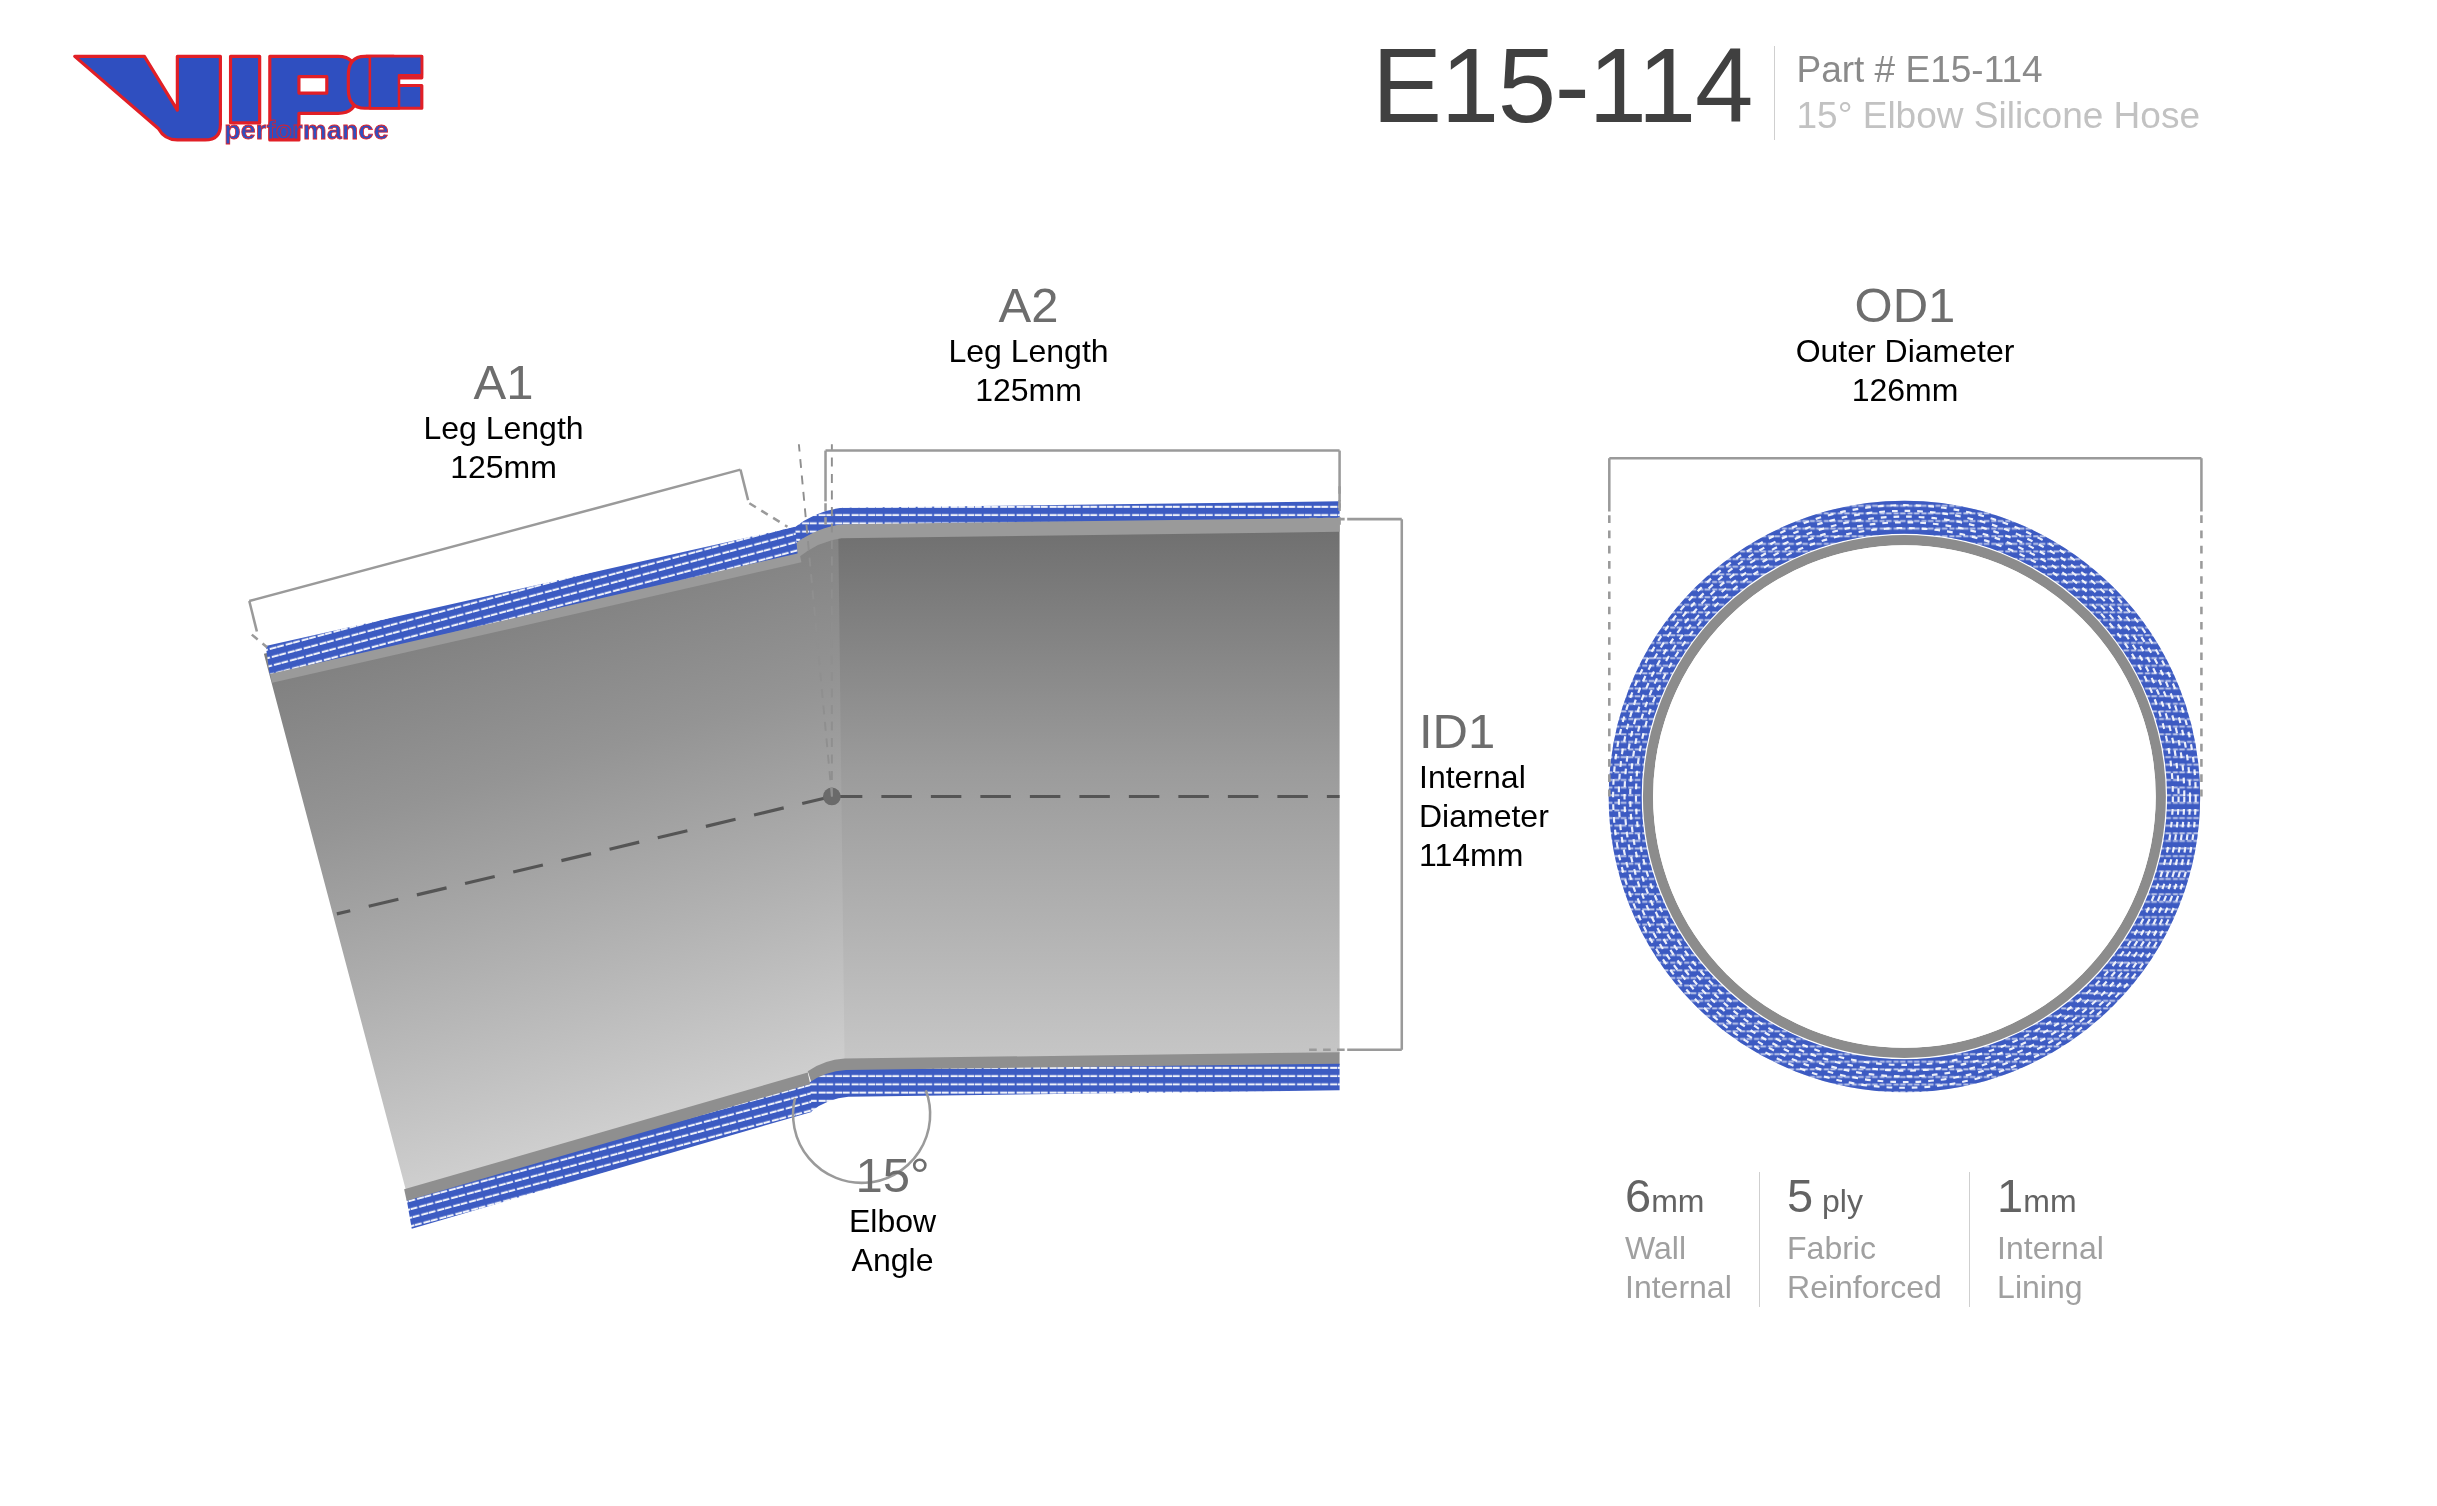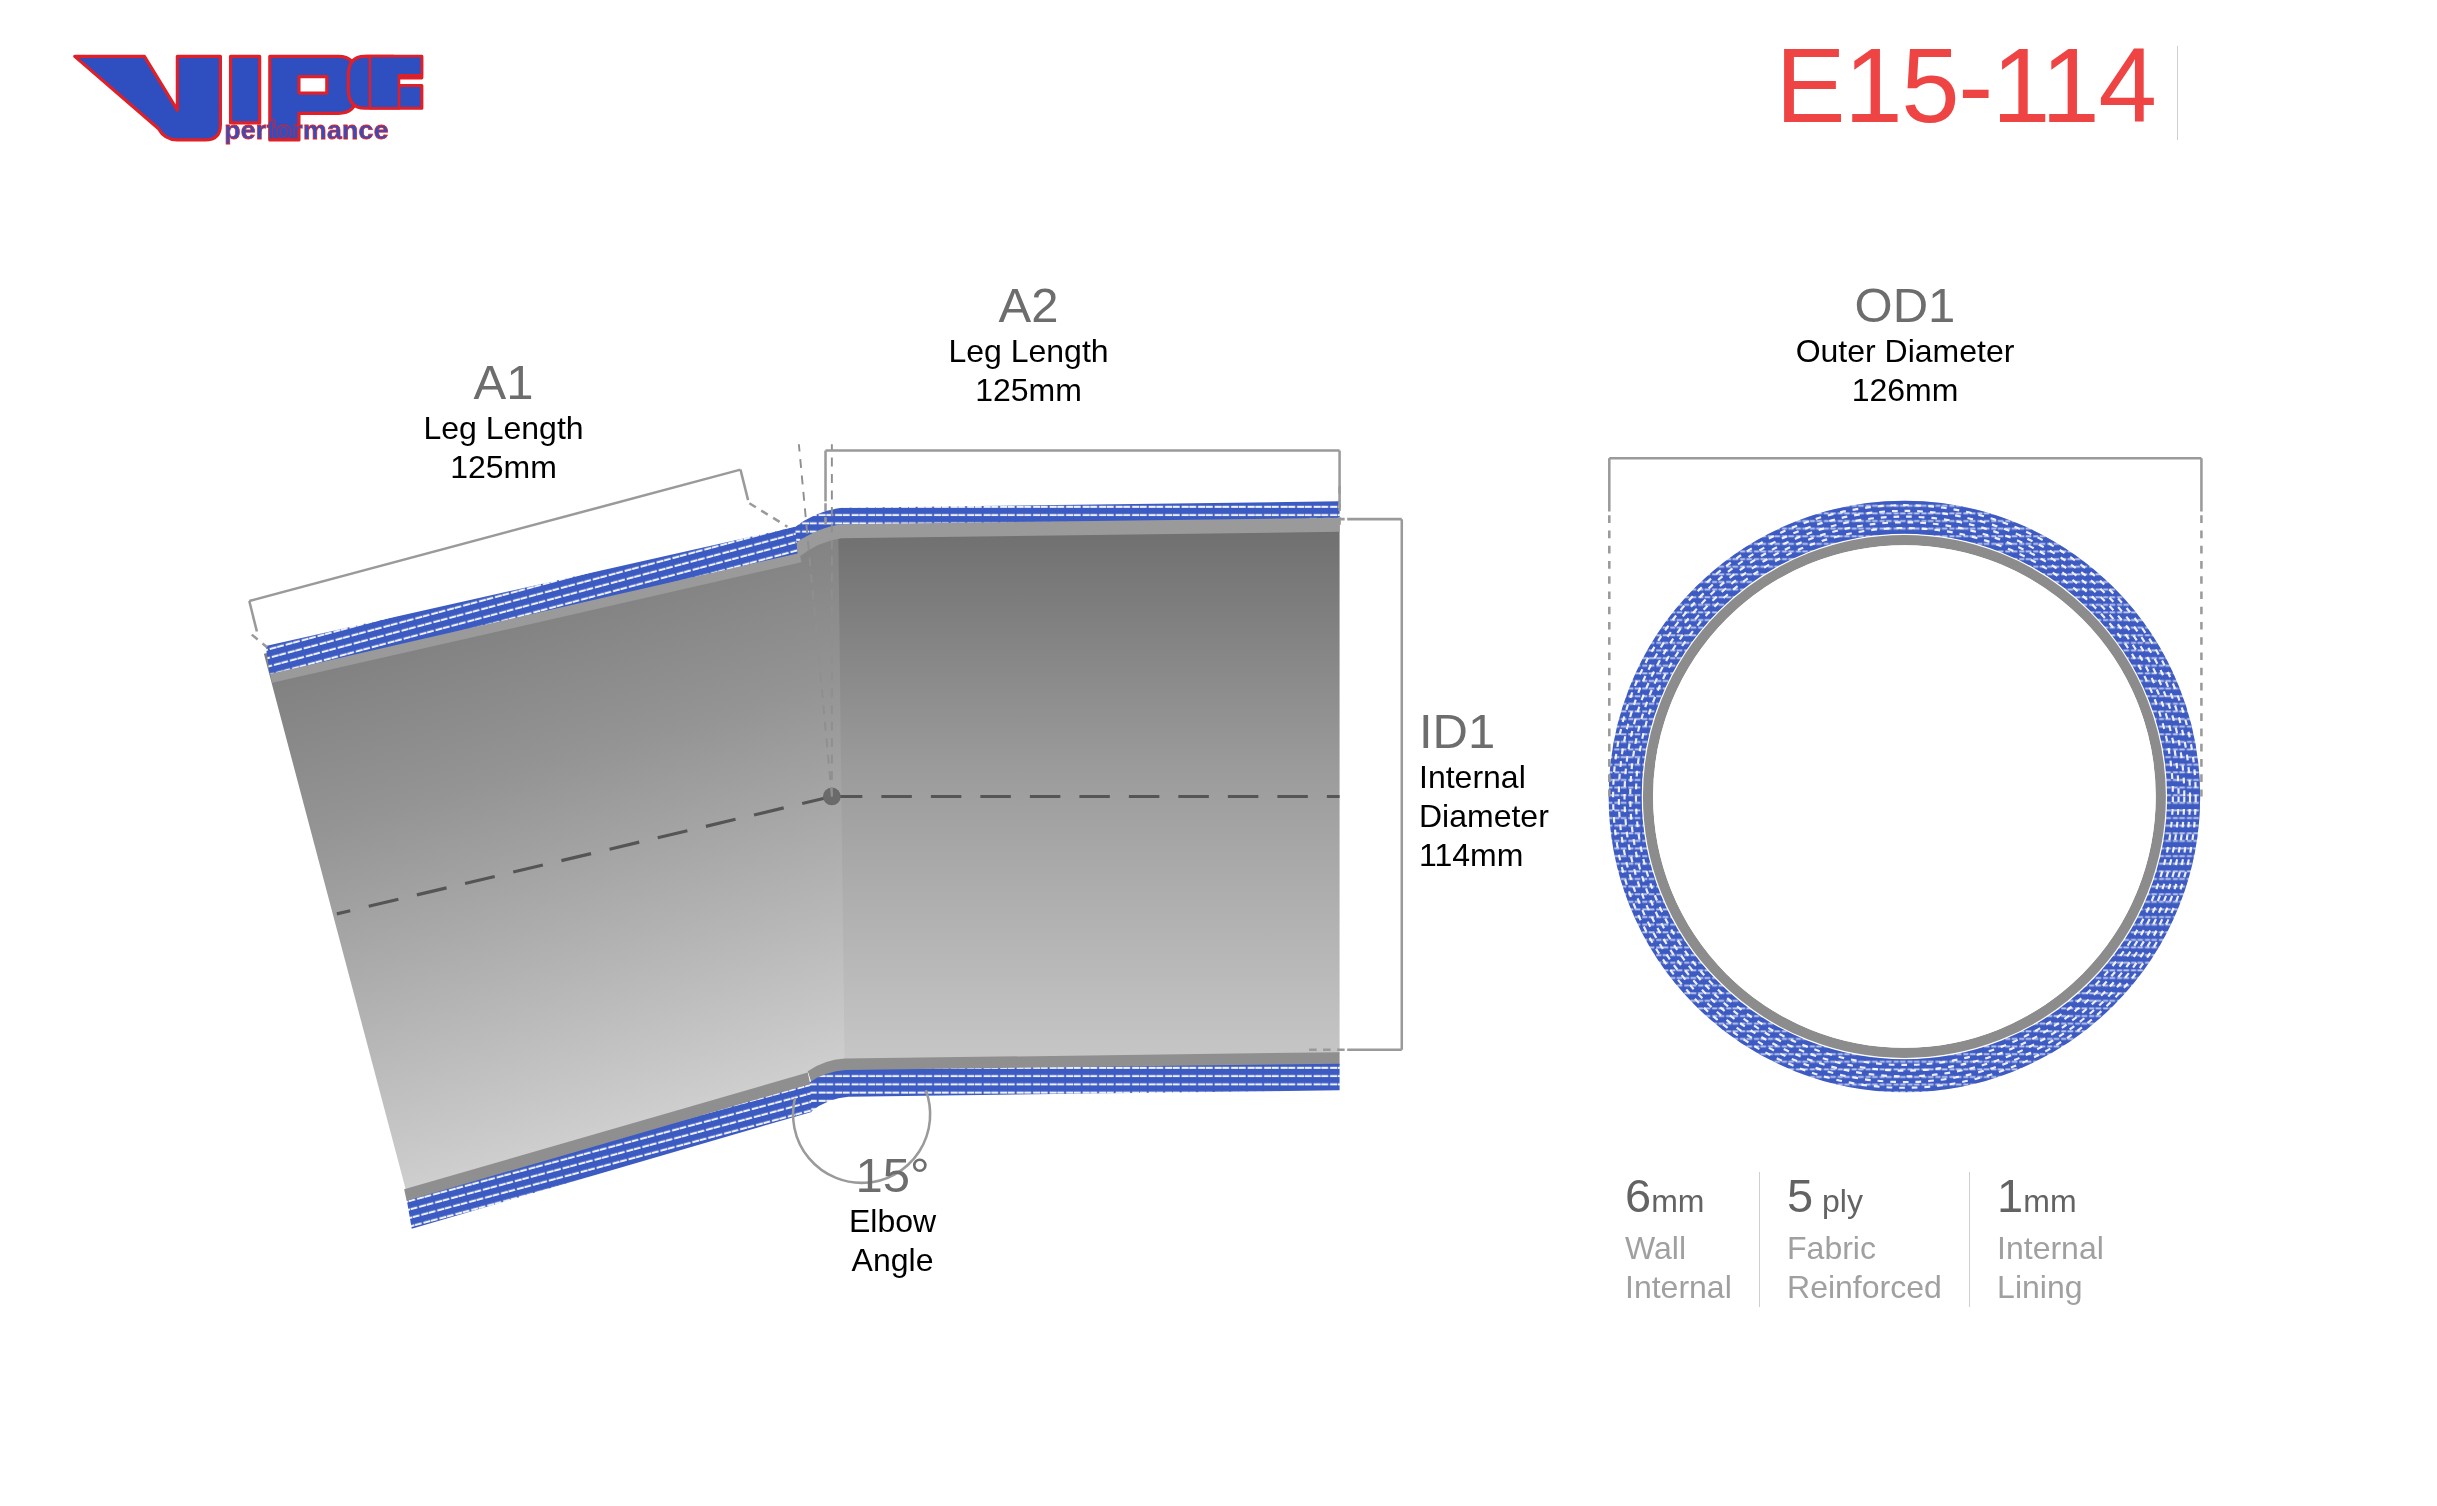--- a/index.html
+++ b/index.html
@@ -5,21 +5,21 @@
   html,body{margin:0;padding:0;background:#ffffff;}
   body{width:2438px;height:1506px;position:relative;overflow:hidden;
        font-family:"Liberation Sans",sans-serif;}
 
   
   #header{position:absolute;left:0;top:0;width:2438px;height:190px;}
   #logo{position:absolute;left:69px;top:50px;width:356px;height:95px;}
   #logo svg{display:block;}
 
   #title-block{position:absolute;right:238px;top:38px;display:flex;align-items:flex-start;}
-  #part-code{font-size:105px;line-height:95px;color:#ef4444;font-weight:300;
+  #part-code{font-size:105px;line-height:95px;color:#404040;font-weight:300;
              letter-spacing:-1.3px;white-space:nowrap;}
   #title-divider{width:1.3px;height:94px;background:#cfcfcf;margin:7.6px 21.6px 0 21.6px;}
   #title-texts{display:flex;flex-direction:column;justify-content:flex-start;padding-top:9px;}
   #part-number{font-size:37px;line-height:46px;color:#8a8a8a;font-weight:400;white-space:nowrap;}
   #part-desc{font-size:37px;line-height:46px;color:#c2c2c2;font-weight:400;white-space:nowrap;}
 
   
   .dim-label{position:absolute;}
   .dim-key{font-size:49px;line-height:53px;color:#6d6d6d;font-weight:300;white-space:nowrap;}
   .dim-sub{font-size:32px;line-height:39px;color:#000000;font-weight:300;white-space:nowrap;}
@@ -64,20 +64,24 @@
 
         <path d="M474,10 L556,10 L556,40 L520,40 L520,92 L474,92 Z"></path>
       </g>
       <text x="244" y="140" font-family="Liberation Sans, sans-serif" font-size="42" font-weight="bold" fill="#2f4fc0" stroke="#e11f26" stroke-width="1.2" letter-spacing="0.5">performance</text>
     </svg>
   </div>
 
   <div id="title-block">
     <div id="part-code">E15-114</div>
     <div id="title-divider"></div>
+    <div id="title-texts">
+      <div id="part-number">Part # E15-114</div>
+      <div id="part-desc">15° Elbow Silicone Hose</div>
+    </div>
   </div>
 </div>
 
 <svg id="art" viewBox="0 0 3840 2373">
   <defs>
     <linearGradient id="bodyGradLeft" x1="0" y1="0" x2="0.25" y2="1">
       <stop offset="0%" stop-color="#6f6f6f"></stop>
       <stop offset="45%" stop-color="#949494"></stop>
       <stop offset="100%" stop-color="#cfcfcf"></stop>
     </linearGradient>

